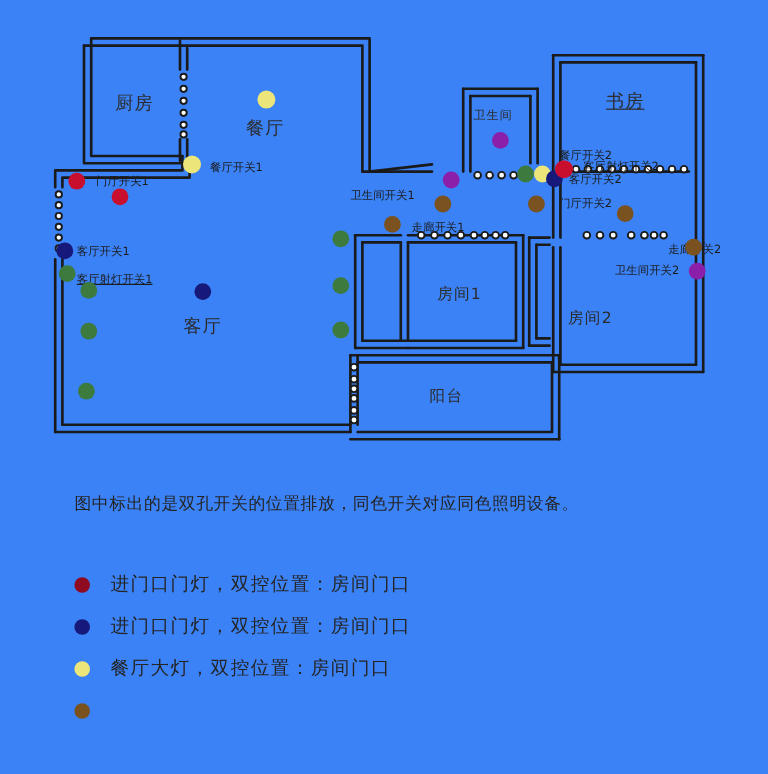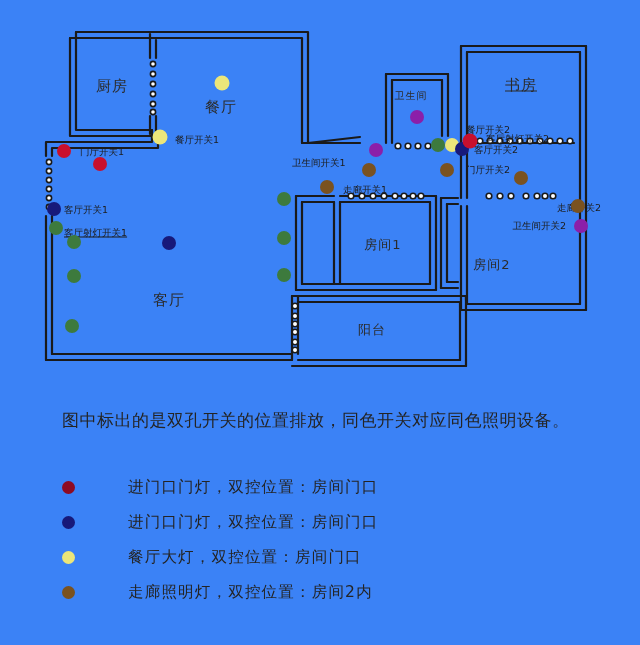--- a/index.html
+++ b/index.html
@@ -50,35 +50,34 @@
     position: absolute;
     border-radius: 50%;
     transform: translate(-50%, -50%);
   }
 
   
   #caption {
     position: absolute;
     left: 62px; top: 409px;
     width: 540px;
-    font-size: 17px;
+    font-size: 14px;
     line-height: 22px;
     color: #242424;
     letter-spacing: 0.5px;
   }
   #legend {
     position: absolute;
     left: 62px; top: 470px;
     width: 520px;
   }
   .legend-row {
     display: flex;
     align-items: center;
     height: 35px;
-    gap: 36px;
   }
   .legend-dot {
     width: 13px; height: 13px;
     border-radius: 50%;
     flex: 0 0 13px;
     margin-right: 17px;
   }
   .legend-text {
     font-size: 15.5px;
     color: #242424;
@@ -229,21 +228,21 @@
         <circle cx="295" cy="324" r="2.8"></circle>
           <circle cx="295" cy="332" r="2.8"></circle>
         <circle cx="295" cy="342" r="2.8"></circle>
           <circle cx="295" cy="350" r="2.8"></circle>
       </g>
     </svg>
 
     <div>
       <div class="room-label big" style="left:112px; top:86px;">厨房</div>
       <div class="room-label big" style="left:221px; top:107px;">餐厅</div>
-      <div class="room-label big" style="left:169px; top:272px;margin-top:28px;">客厅</div>
+      <div class="room-label big" style="left:169px; top:272px;">客厅</div>
       <div class="room-label sm" style="left:411px; top:96px;">卫生间</div>
       <div class="room-label big" style="left:521px; top:85px;text-decoration:underline;">书房</div>
       <div class="room-label mid" style="left:383px; top:245px;">房间1</div>
       <div class="room-label mid" style="left:492px; top:265px;">房间2</div>
       <div class="room-label mid" style="left:372px; top:330px;">阳台</div>
     </div>
 
     <div>
       <div class="sw-label" style="left:175px; top:140px;">餐厅开关1</div>
       <div class="sw-label" style="left:80px;  top:152px;">门厅开关1</div>
@@ -298,17 +297,16 @@
       <div class="legend-row">
         <span class="legend-dot" style="background: rgb(23, 25, 122);"></span>
         <span class="legend-text">进门口门灯，双控位置：房间门口</span>
       </div>
       <div class="legend-row">
         <span class="legend-dot" style="background: rgb(236, 230, 122);"></span>
         <span class="legend-text">餐厅大灯，双控位置：房间门口</span>
       </div>
       <div class="legend-row">
         <span class="legend-dot" style="background: rgb(122, 82, 32);"></span>
-        <span class="legend-text">走廊照明灯，双控位置：房间2内</span>
       </div>
     </div>
 
 </div>
 
 </body></html>

